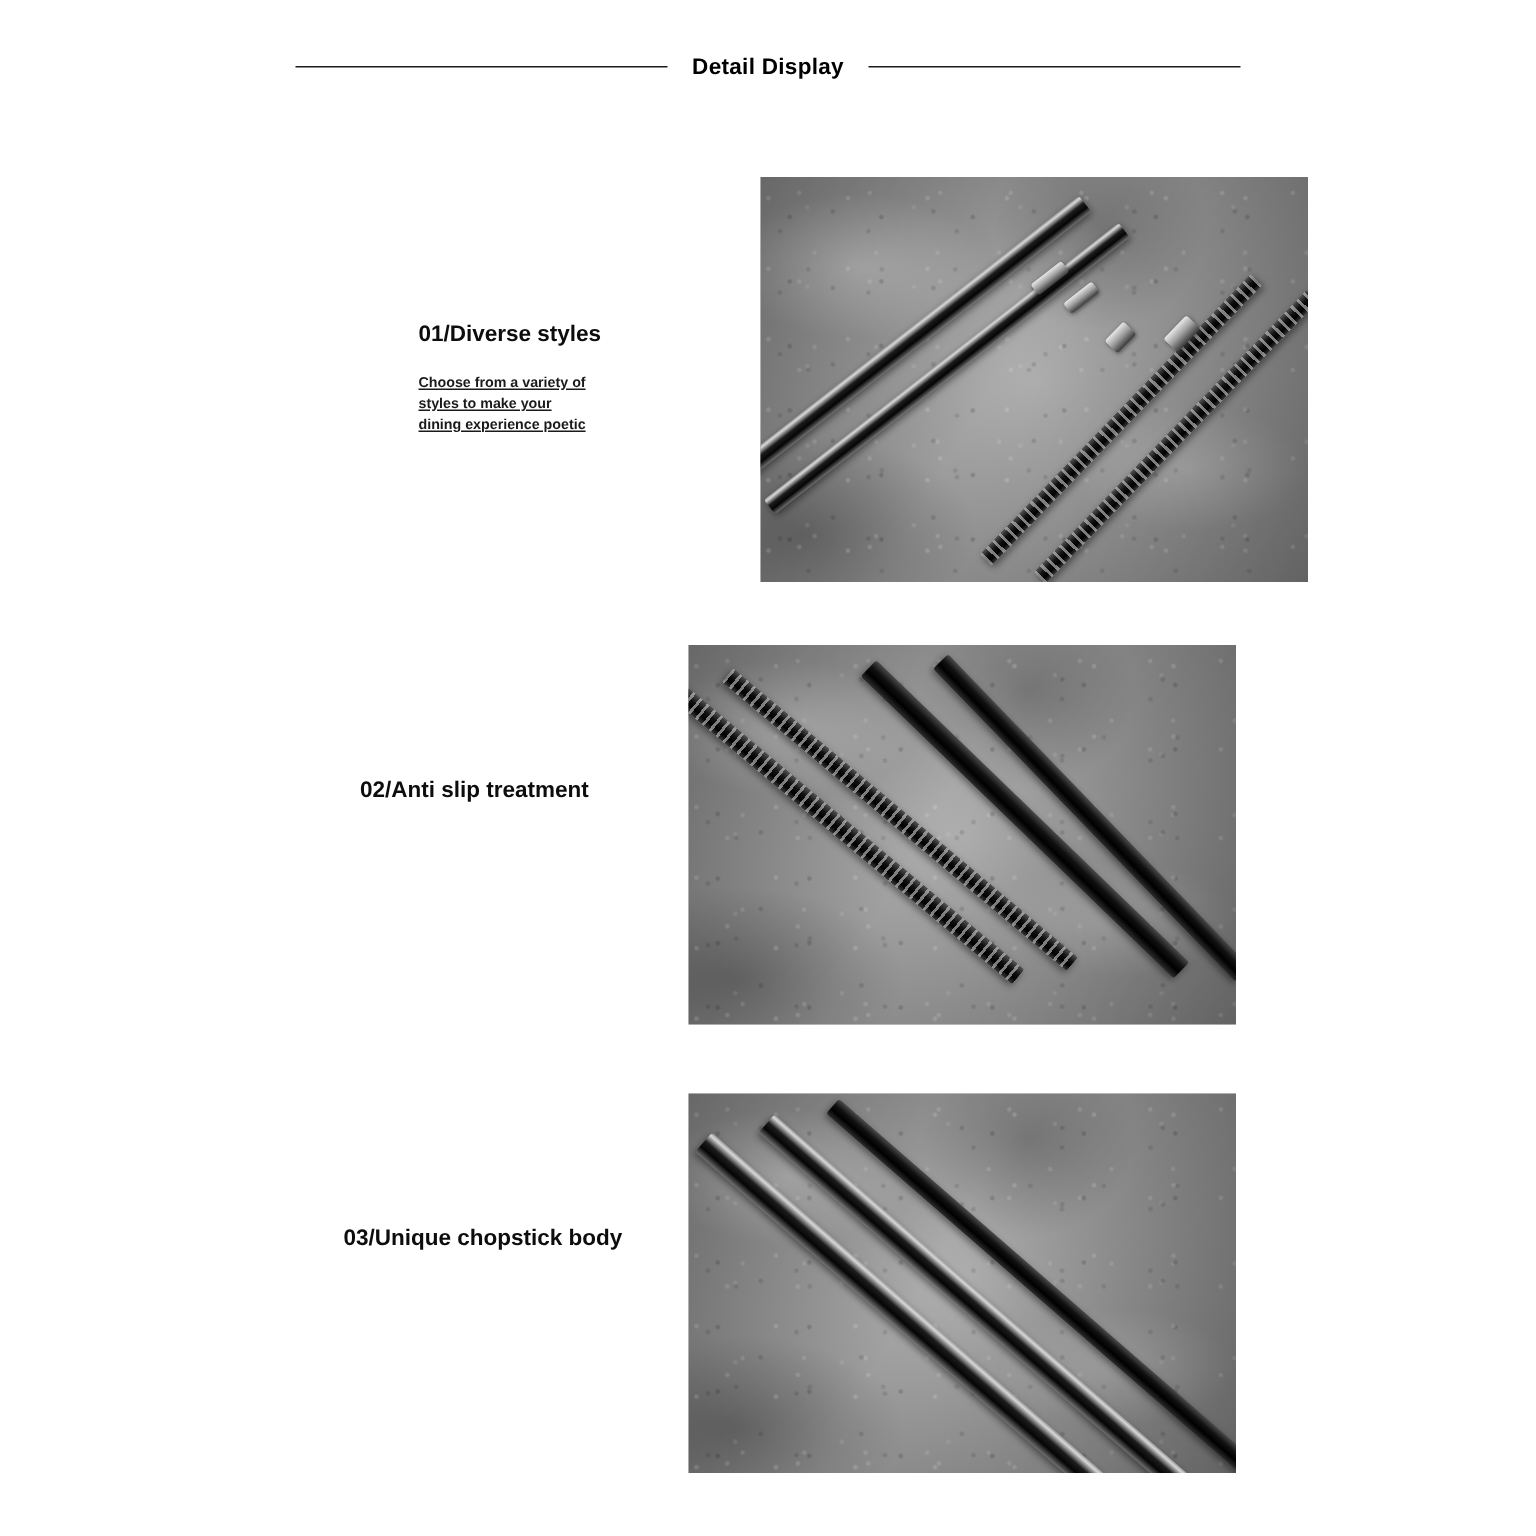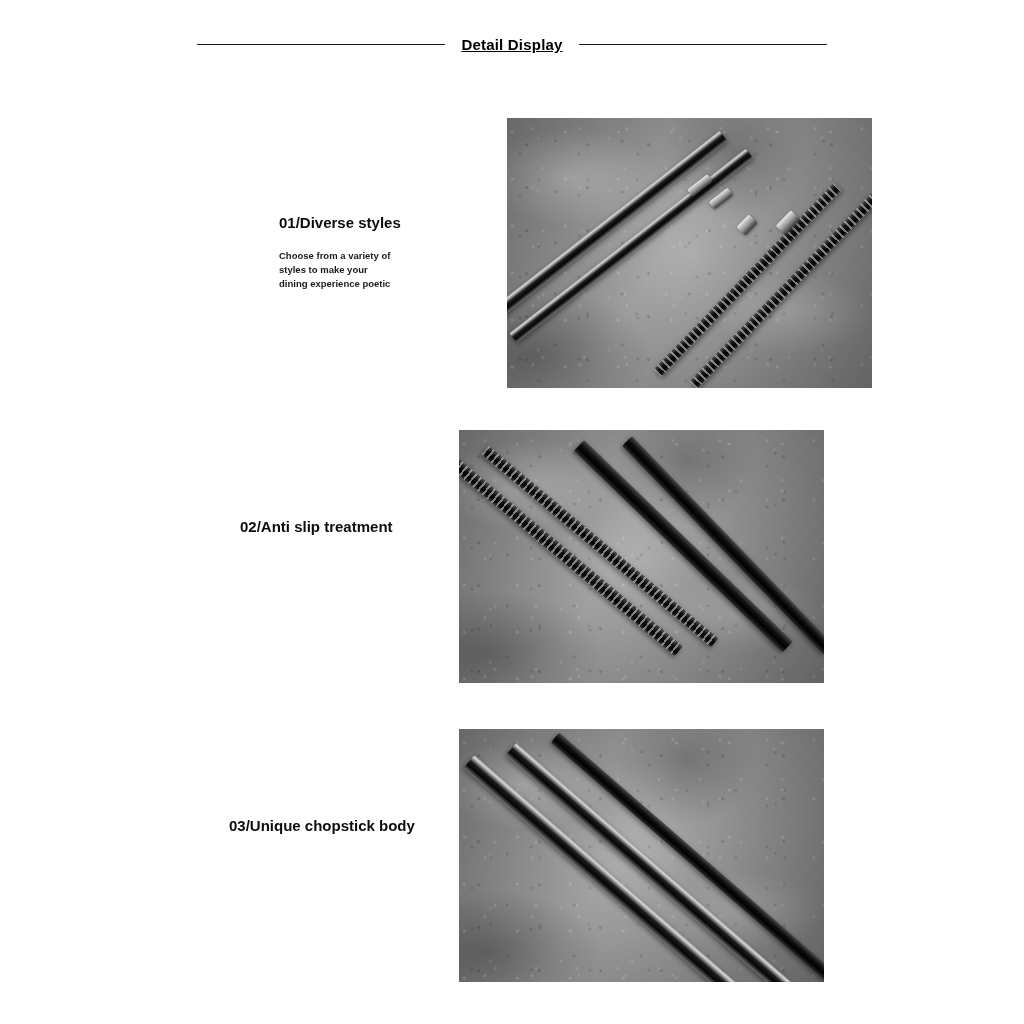--- a/index.html
+++ b/index.html
@@ -33,21 +33,20 @@
   }
   .header .rule.left { width: 248px; }
   .header .rule.right { width: 248px; }
   .header .title {
     font-size: 15px;
     font-weight: bold;
     letter-spacing: 0.2px;
     color: #000000;
     padding: 0 16px;
     white-space: nowrap;
-    text-decoration: underline;
   }
 
   
   .section {
     position: absolute;
     left: 0;
     width: 1024px;
   }
   .section .photo {
     position: absolute;
@@ -63,20 +62,21 @@
     color: #0d0d0d;
     margin: 0 0 18px 0;
     white-space: nowrap;
   }
   .sec-desc {
     font-size: 9.5px;
     font-weight: bold;
     color: #1a1a1a;
     line-height: 1.45;
     margin: 0;
+    text-decoration: underline;
   }
   .sec-desc div { white-space: nowrap; }
 
   
   #section-1 { top: 118px; height: 290px; margin-left: 48px; }
   #section-1 .photo { left: 459px; top: 0px; width: 365px; height: 270px; }
   #section-1 .text-col { left: 231px; top: 96px; width: 220px; }
 
   #section-2 { top: 430px; height: 300px; }
   #section-2 .photo { left: 459px; top: 0px; width: 365px; height: 253px; }

